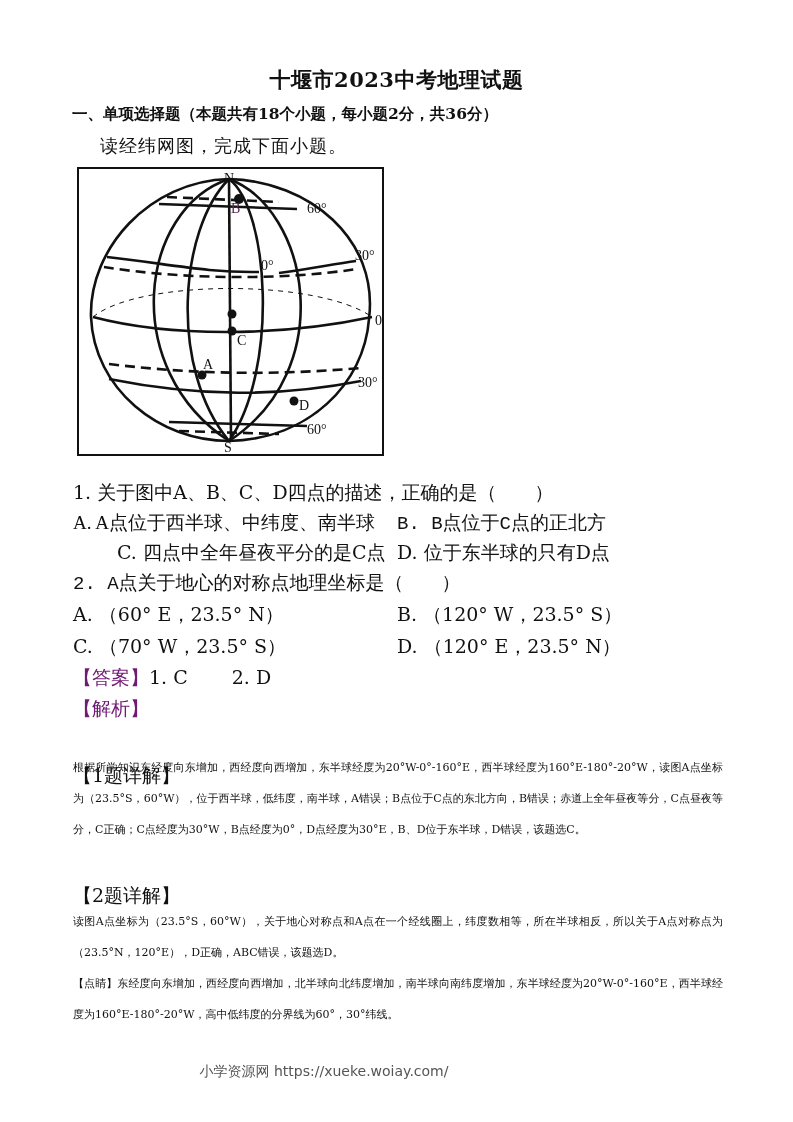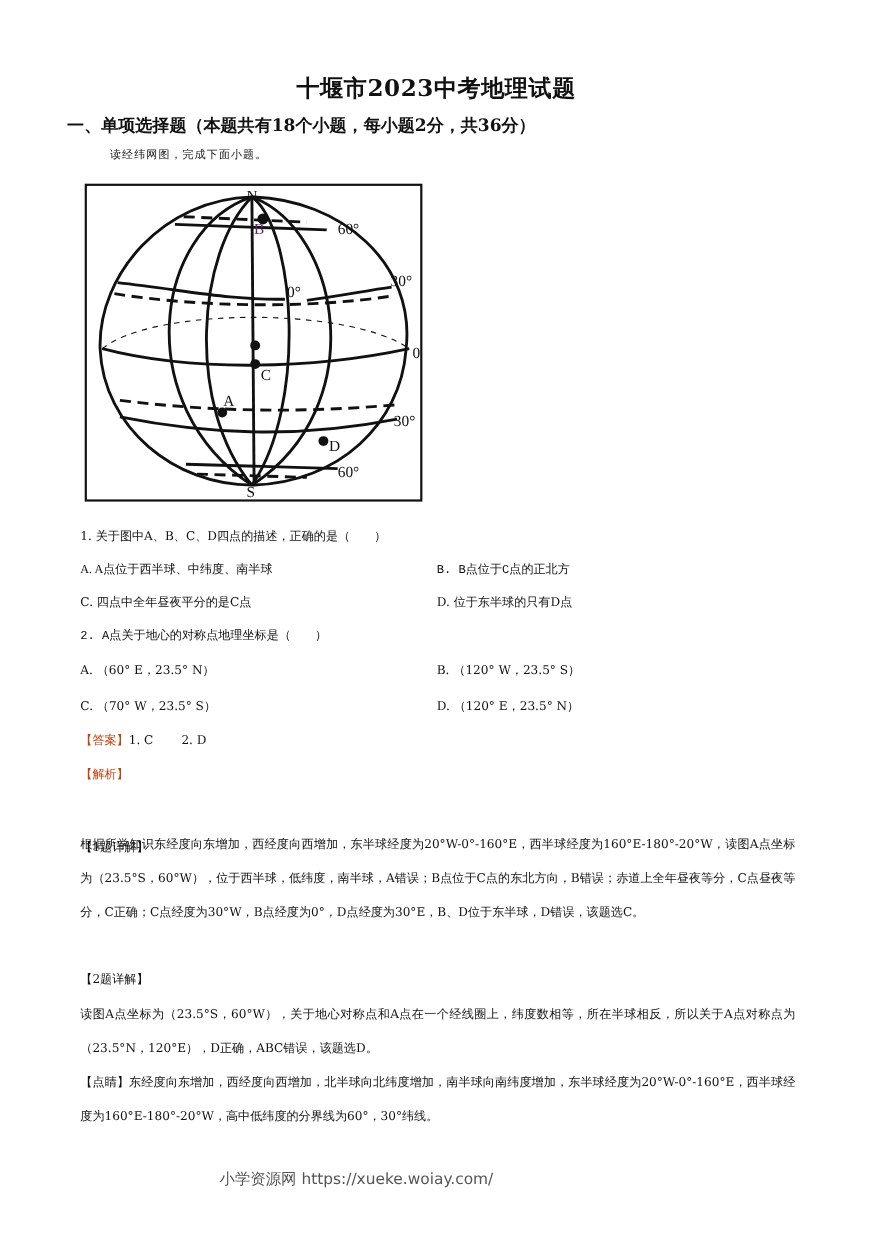--- a/index.html
+++ b/index.html
@@ -1,26 +1,26 @@
 <!DOCTYPE html>
 <html><head>
 <meta charset="utf-8">
 <style>
   html, body { margin: 0; padding: 0; background: #ffffff; }
   body { width: 793px; height: 1122px; position: relative; overflow: hidden;
          font-family: "DejaVu Serif", "Liberation Serif", serif; color: #111; }
   .abs { position: absolute; }
   .title { left: 0; width: 793px; top: 66px; text-align: center; font-size: 21px; font-weight: bold; letter-spacing: 0.5px; }
-  .section { left: 61px; top: 104px; font-size: 15.5px; font-weight: bold; }
-  .intro { left: 100px; top: 134px; font-size: 10px; letter-spacing: 1px; }
+  .section { left: 72px; top: 104px; font-size: 15.5px; font-weight: bold; }
+  .intro { left: 100px; top: 134px; font-size: 18px; letter-spacing: 1px; }
   .figure { left: 77px; top: 167px; width: 307px; height: 289px; border: 2px solid #111; box-sizing: border-box; }
-  .line { font-size: 11px; white-space: nowrap; }
+  .line { font-size: 19px; white-space: nowrap; }
   .q { left: 73px; }
   .optR { left: 397px; }
-  .blue { color: #c2410c; }
+  .blue { color: #701a75; }
   .para { left: 73px; width: 650px; font-size: 11px; line-height: 31px; text-align: justify; }
   .footer { left: 0; width: 648px; top: 1063px; text-align: center; font-size: 14px; color: #555;
             font-family: "DejaVu Sans", "Liberation Sans", sans-serif; }
   svg text { font-family: "Liberation Serif", "DejaVu Serif", serif; }
 </style>
 </head>
 <body>
 
 <div class="abs title">十堰市2023中考地理试题</div>
 <div class="abs section">一、单项选择题（本题共有18个小题，每小题2分，共36分）</div>
@@ -75,21 +75,21 @@
       <text x="152" y="44" fill="#5a2a5a">B</text>
       <text x="158" y="176">C</text>
       <text x="220" y="241">D</text>
     </g>
   </svg>
 </div>
 
 <div class="abs line q" style="top:480px;">1. 关于图中A、B、C、D四点的描述，正确的是（　　）</div>
 <div class="abs line q" style="top:510px;font-family:Liberation Serif, serif;">A. A点位于西半球、中纬度、南半球</div>
 <div class="abs line optR" style="top:510px;font-family:Liberation Mono, monospace;">B. B点位于C点的正北方</div>
-<div class="abs line q" style="top:540px;">C.  四点中全年昼夜平分的是C点</div>
+<div class="abs line q" style="top:540px;margin-left:44px;">C.  四点中全年昼夜平分的是C点</div>
 <div class="abs line optR" style="top:540px;">D.  位于东半球的只有D点</div>
 
 <div class="abs line q" style="top:570px;font-family:Liberation Mono, monospace;">2. A点关于地心的对称点地理坐标是（　　）</div>
 <div class="abs line q" style="top:602px;">A. （60° E，23.5° N）</div>
 <div class="abs line optR" style="top:602px;">B. （120° W，23.5° S）</div>
 <div class="abs line q" style="top:634px;">C. （70° W，23.5° S）</div>
 <div class="abs line optR" style="top:634px;">D. （120° E，23.5° N）</div>
 
 <div class="abs line q" style="top:665px;">
   <span class="blue">【答案】</span><span>1. C　　 2. D</span>

